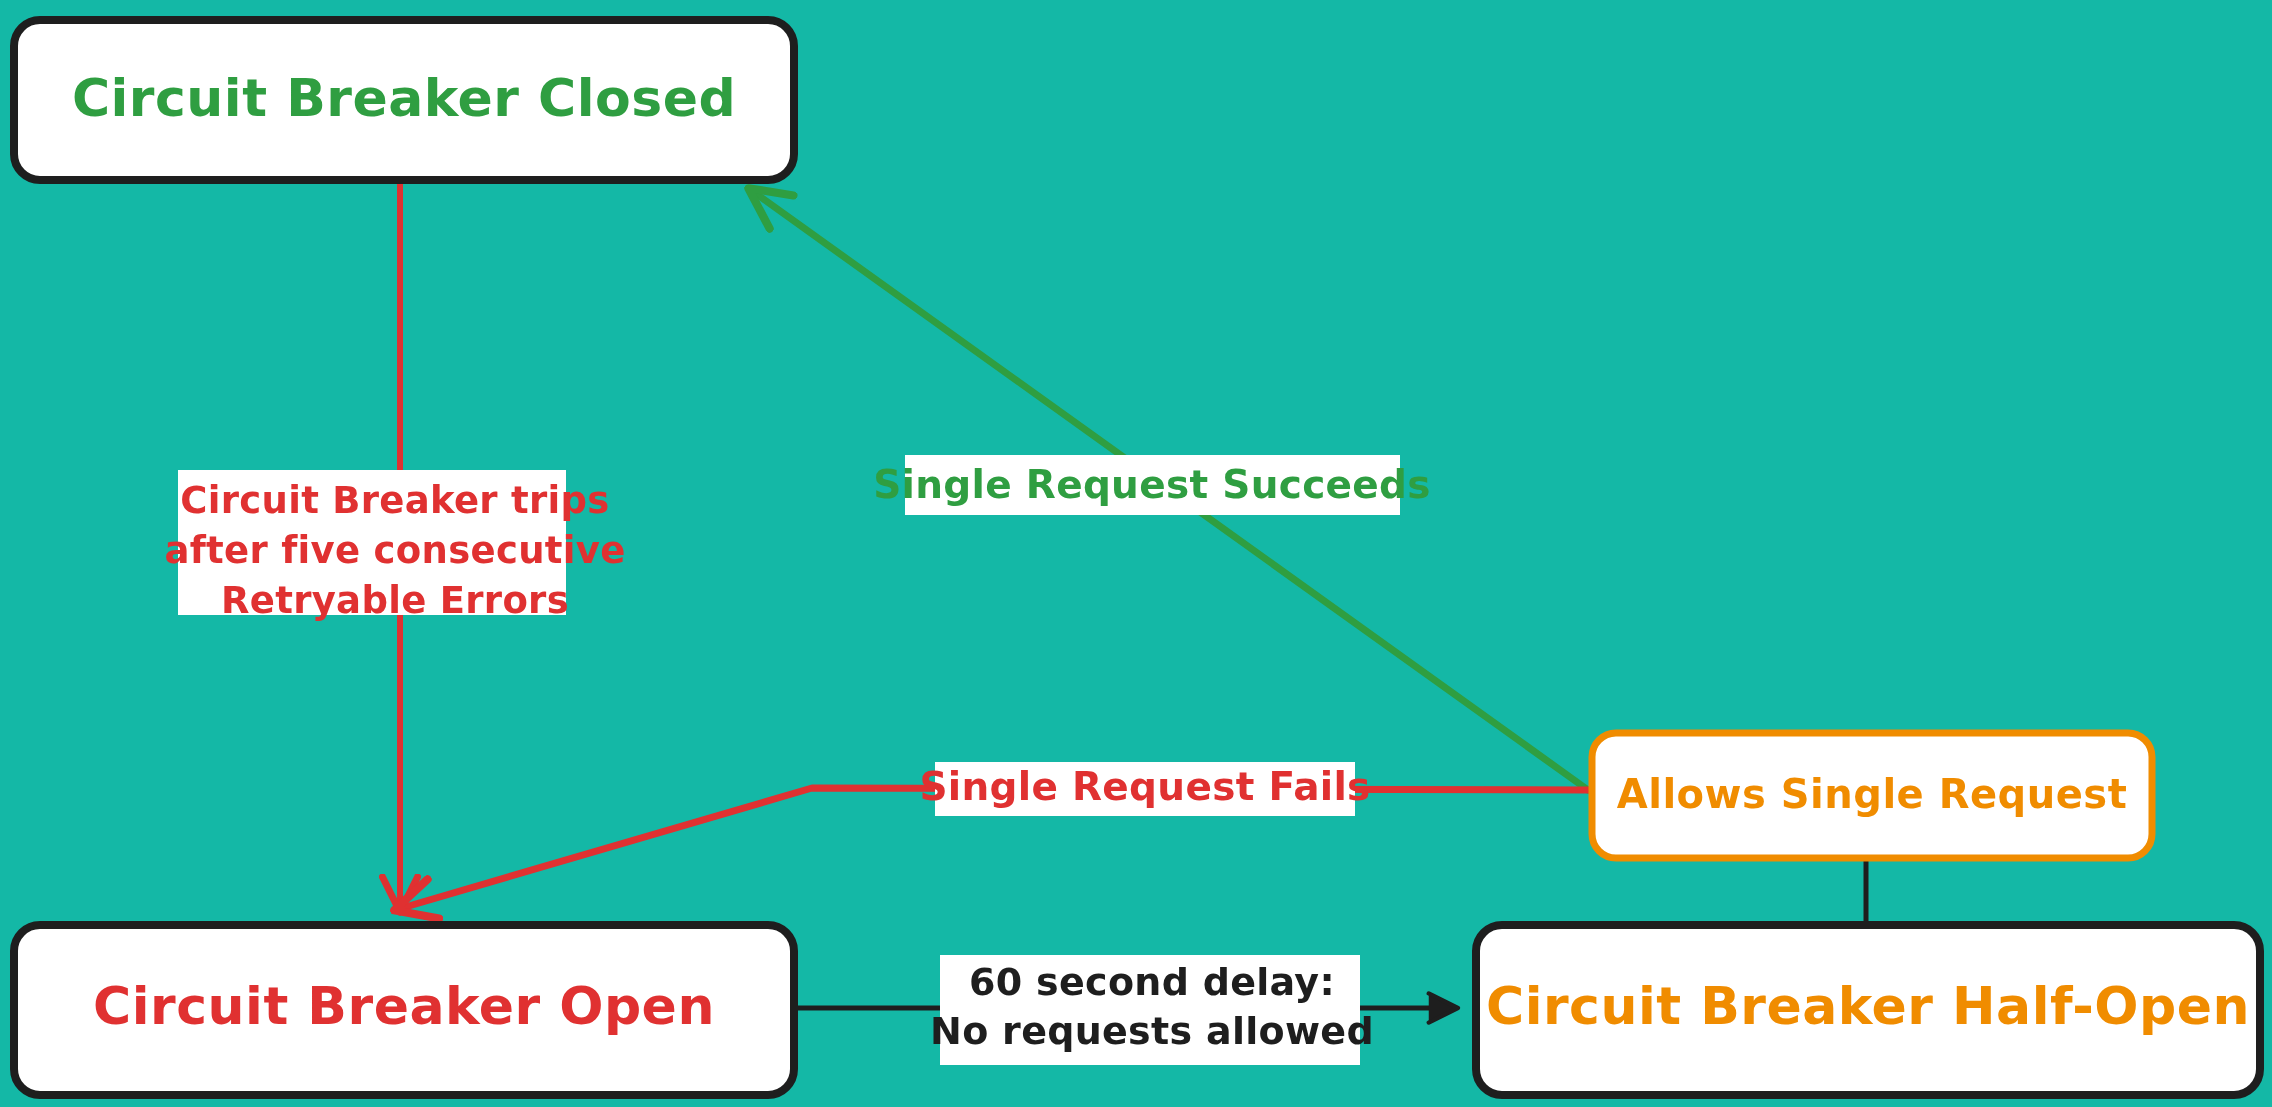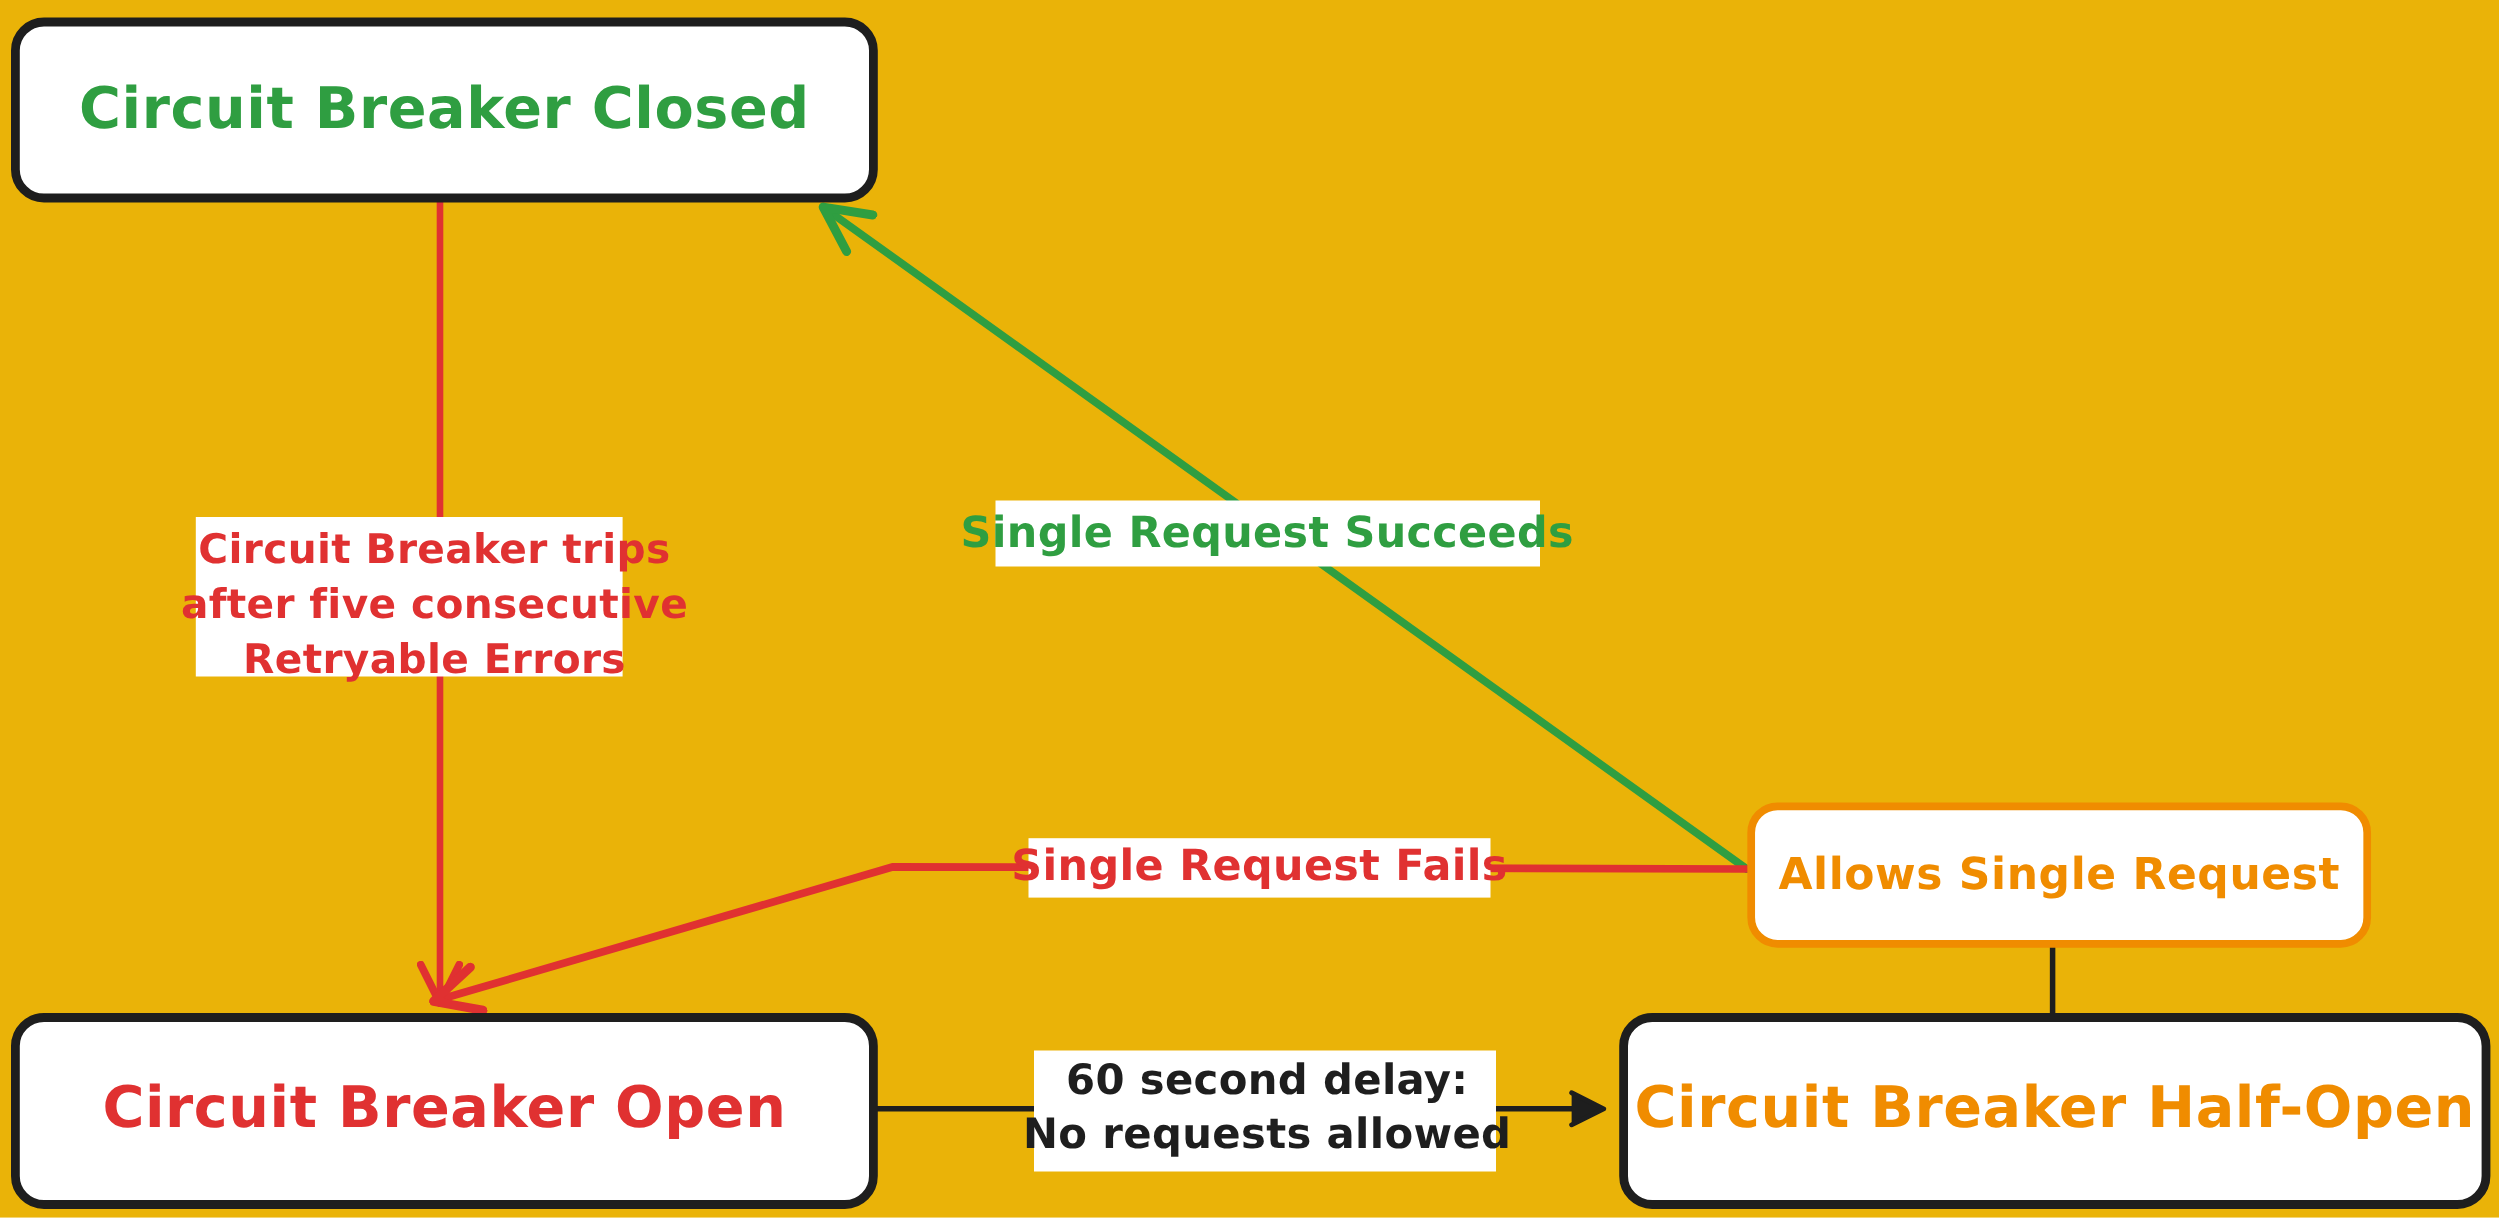--- a/index.html
+++ b/index.html
@@ -10,21 +10,21 @@
   body {
     width: 2272px;
     height: 1107px;
     font-family: "DejaVu Sans", sans-serif;
     overflow: hidden;
   }
   #diagram-root {
     position: relative;
     width: 2272px;
     height: 1107px;
-    background: #eab308;
+    background: #14b8a6;
   }
   svg.canvas {
     position: absolute;
     top: 0;
     left: 0;
     width: 2272px;
     height: 1107px;
   }
   .node-label {
     font-family: "DejaVu Sans", sans-serif;

